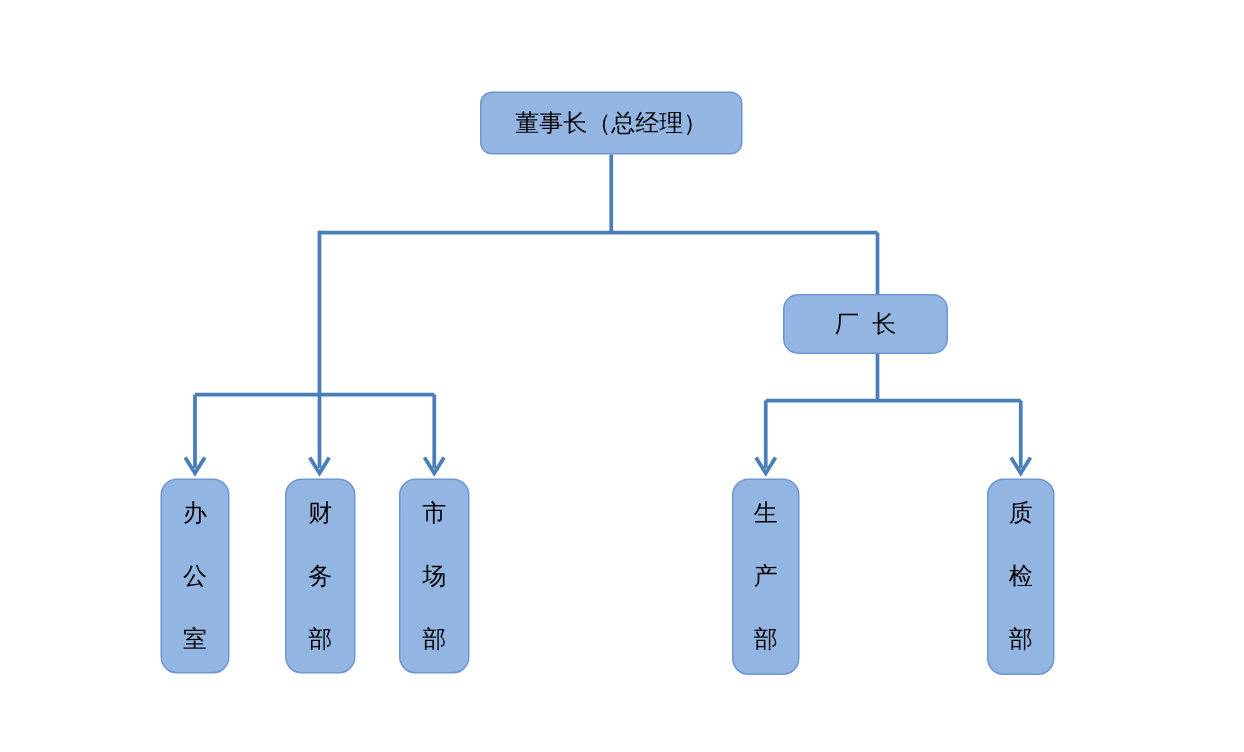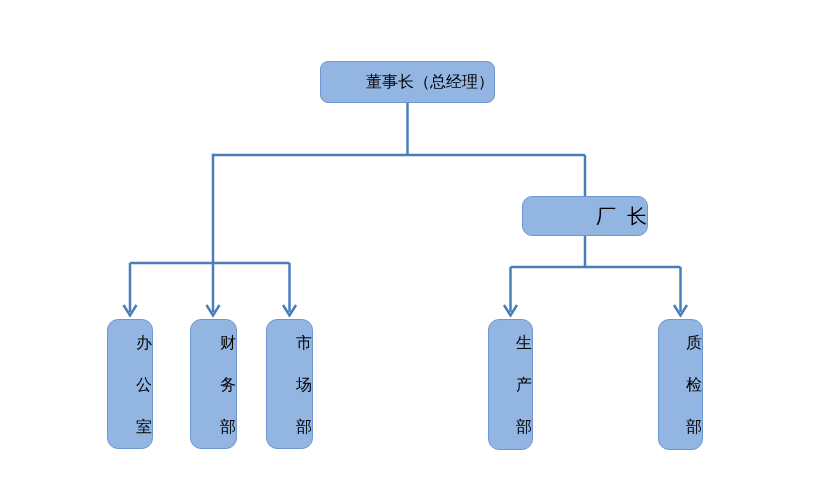--- a/index.html
+++ b/index.html
@@ -33,39 +33,39 @@
   }
   .connector-svg path.arrowhead {
     stroke-linejoin: miter;
     stroke-linecap: butt;
   }
   .node {
     position: absolute;
     background: var(--node-fill);
     border: 1px solid var(--node-border);
     display: flex;
-    justify-content: flex-end;
+    justify-content: center;
     align-items: center;
   }
   .node .label {
     white-space: pre-wrap;
     text-align: center;
     color: var(--text);
   }
   .node-root {
     left: 320px; top: 61px;
     width: 175px; height: 42px;
     border-radius: 8px;
     font-size: 16px;
   }
   .node-director {
     left: 522px; top: 196px;
-    width: 126px; height: 40px;
+    width: 110px; height: 40px;
     border-radius: 10px;
-    font-size: 20px;
+    font-size: 16px;
   }
   .node-leaf {
     width: 46px; height: 130px;
     top: 319px;
     border-radius: 11px;
     font-size: 16px;
     align-items: flex-start;
   }
   .node-leaf .label {
     line-height: 42px;

